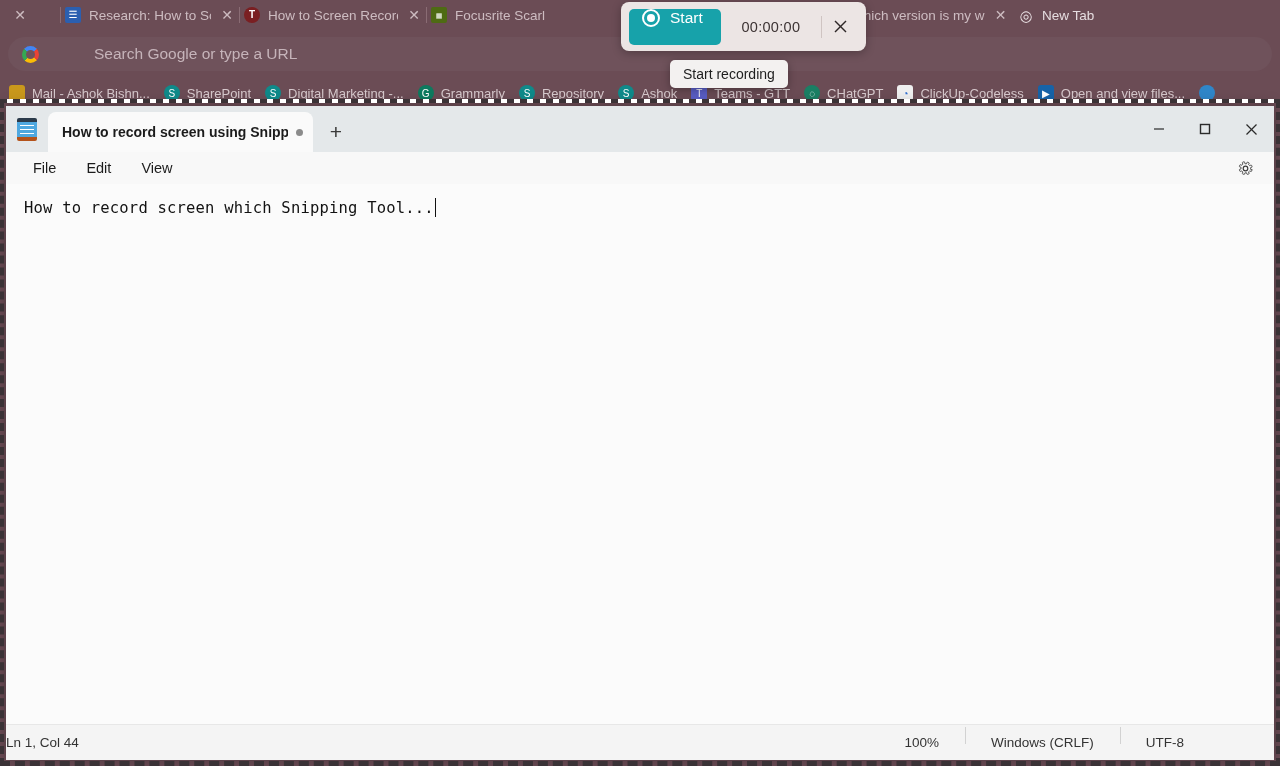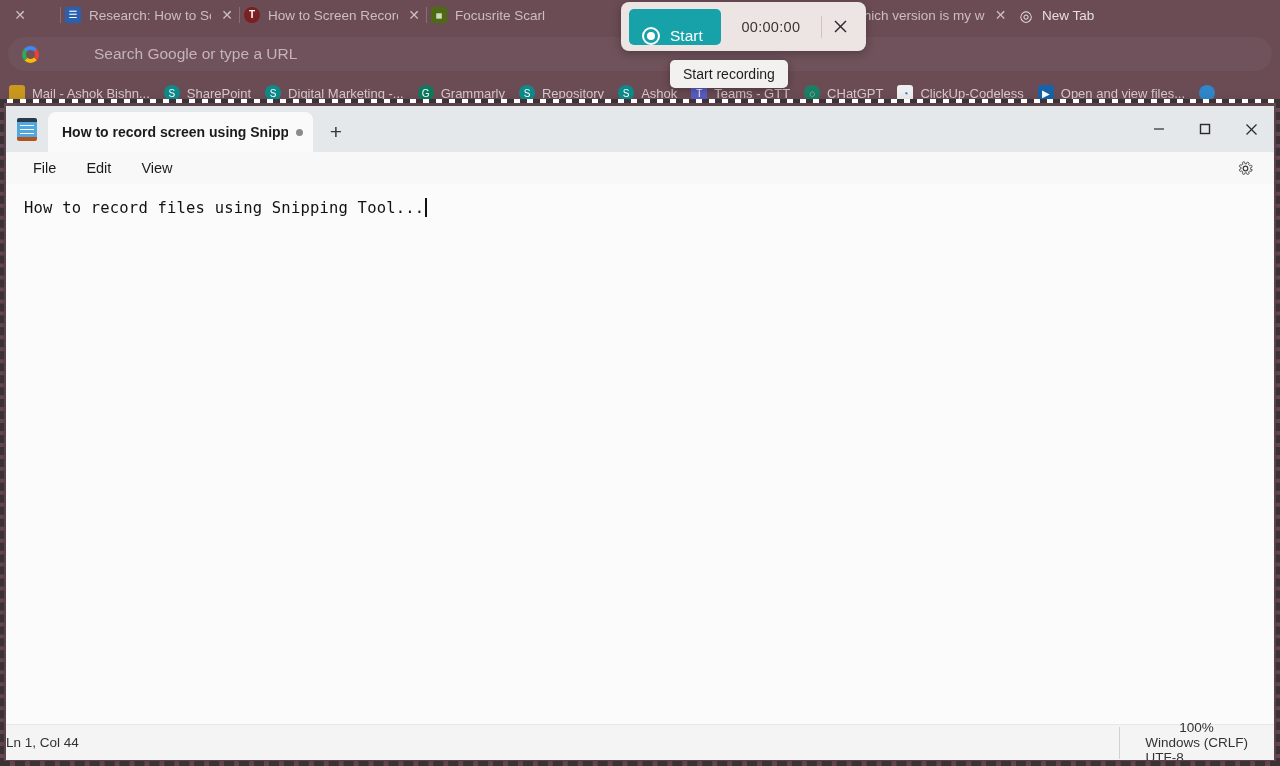--- a/index.html
+++ b/index.html
@@ -159,37 +159,37 @@
   .np-caret{
     display:inline-block;width:1.5px;height:19px;background:#111;
     vertical-align:-4px;margin-left:1px;
   }
   .np-statusbar{
     position:absolute;left:0;right:0;bottom:0;height:35px;background:#f4f4f4;
     display:flex;align-items:center;font-size:13.5px;color:#333;
     border-top:1px solid #e7e7e7;
   }
   .sb-left{}
-  .sb-right{margin-left:auto;display:flex;align-items:center;flex-direction:column;}
+  .sb-right{margin-left:auto;display:flex;align-items:center;}
   .sb-cell{padding:0 26px;position:relative;}
   .sb-cell + .sb-cell::before{
     content:"";position:absolute;left:0;top:-8px;height:17px;width:1px;background:#d2d2d2;
   }
 
   
   #snipbar{
     position:absolute;left:621px;top:2px;width:245px;height:49px;
     background:#ece5e4;border-radius:8px;
     box-shadow:0 2px 10px rgba(0,0,0,.28);
     display:flex;align-items:center;padding:0 8px;box-sizing:border-box;
     z-index:60;
   }
   .snip-start{
     height:36px;background:#17a2aa;border-radius:5px;
-    display:flex;align-items:flex-end;padding:0 18px 0 13px;color:#fff;
+    display:flex;align-items:flex-start;padding:0 18px 0 13px;color:#fff;
     font-size:15.5px;
   }
   .rec-dot{
     width:18px;height:18px;border-radius:50%;border:2.3px solid #fff;
     box-sizing:border-box;margin-right:10px;position:relative;flex:0 0 18px;
   }
   .rec-dot::after{
     content:"";position:absolute;left:3px;top:3px;width:8px;height:8px;
     border-radius:50%;background:#fff;
   }
@@ -353,21 +353,21 @@
     <div class="np-menu">View</div>
     <div class="np-gear">
       <svg width="17" height="17" viewBox="0 0 20 20">
         <path d="M10 6.6a3.4 3.4 0 100 6.8 3.4 3.4 0 000-6.8zm0 5.4a2 2 0 110-4 2 2 0 010 4z" fill="#3a3a3a"></path>
         <path d="M17.3 11.4l-1.5-.5a5.9 5.9 0 000-1.8l1.5-.5a.6.6 0 00.4-.8l-.6-1.5a.6.6 0 00-.8-.3l-1.4.7a5.9 5.9 0 00-1.3-1.3l.7-1.4a.6.6 0 00-.3-.8l-1.5-.6a.6.6 0 00-.8.4l-.5 1.5a5.9 5.9 0 00-1.8 0L8.9 2.5a.6.6 0 00-.8-.4l-1.5.6a.6.6 0 00-.3.8l.7 1.4a5.9 5.9 0 00-1.3 1.3l-1.4-.7a.6.6 0 00-.8.3l-.6 1.5a.6.6 0 00.4.8l1.5.5a5.9 5.9 0 000 1.8l-1.5.5a.6.6 0 00-.4.8l.6 1.5a.6.6 0 00.8.3l1.4-.7a5.9 5.9 0 001.3 1.3l-.7 1.4a.6.6 0 00.3.8l1.5.6a.6.6 0 00.8-.4l.5-1.5a5.9 5.9 0 001.8 0l.5 1.5a.6.6 0 00.8.4l1.5-.6a.6.6 0 00.3-.8l-.7-1.4a5.9 5.9 0 001.3-1.3l1.4.7a.6.6 0 00.8-.3l.6-1.5a.6.6 0 00-.4-.8z" fill="none" stroke="#3a3a3a" stroke-width="1"></path>
       </svg>
     </div>
   </div>
 
   <div class="np-editor">
-    <span class="np-line">How to record files using Snipping Tool...</span><span class="np-caret"></span>
+    <span class="np-line">How to record screen which Snipping Tool...</span><span class="np-caret"></span>
   </div>
 
   <div class="np-statusbar">
     <div class="sb-left">Ln 1, Col 44</div>
     <div class="sb-right">
       <div class="sb-cell">100%</div>
       <div class="sb-cell">Windows (CRLF)</div>
       <div class="sb-cell" style="padding-right:90px;">UTF-8</div>
     </div>
   </div>

